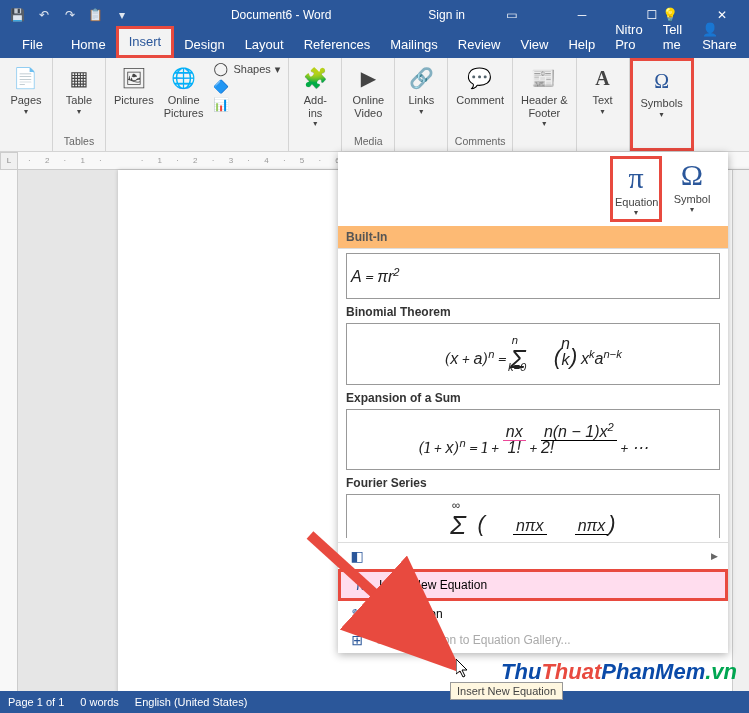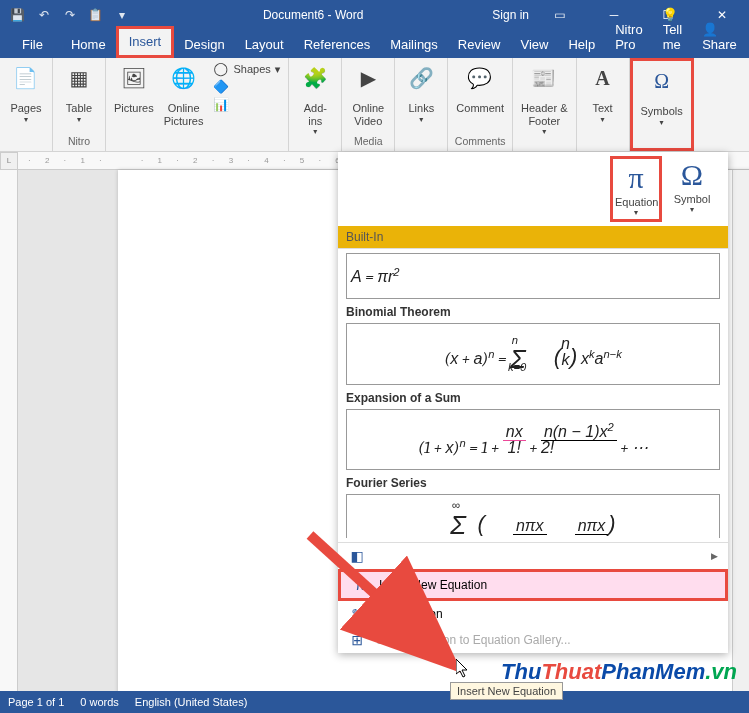--- a/index.html
+++ b/index.html
@@ -1,49 +1,49 @@
 <!DOCTYPE html>
 <html><head>
 <meta charset="utf-8">
 <style>
 *{margin:0;padding:0;box-sizing:border-box;font-family:'Segoe UI',Tahoma,sans-serif}
 body{width:749px;height:713px;background:#fff;overflow:hidden;position:relative}
 .titlebar{height:30px;background:#2b579a;display:flex;align-items:center;color:#fff;font-size:12px}
 .qat{display:flex;padding-left:6px;gap:2px}
 .qat-btn{width:24px;height:24px;display:flex;align-items:center;justify-content:center;color:#fff;opacity:.85}
 .title-center{flex:1;text-align:center}
-.title-right{display:flex;align-items:center;gap:8px;padding-right:4px}
+.title-right{display:flex;align-items:center;gap:24px;padding-right:4px}
 .win-btn{width:46px;height:30px;display:flex;align-items:center;justify-content:center}
 .menubar{height:28px;background:#2b579a;display:flex;align-items:flex-end;color:#fff;font-size:13px;padding:0 4px}
 .menu-item{padding:5px 10px 6px;cursor:pointer}
 .menu-item.file{padding-left:18px;padding-right:18px}
 .menu-item.active{background:#f3f3f3;color:#2b579a}
 .menu-item.boxed{border:3px solid #e84a3f}
 .ribbon{background:#f3f3f3;border-bottom:1px solid #d4d4d4;height:94px;display:flex;font-size:11px;color:#444}
 .rgroup{border-right:1px solid #d4d4d4;display:flex;flex-direction:column;padding:2px 4px}
 .rgroup-content{flex:1;display:flex;align-items:flex-start;gap:2px}
 .rgroup-label{text-align:center;font-size:10.5px;color:#666;padding-bottom:2px}
 .rbtn{display:flex;flex-direction:column;align-items:center;padding:2px 4px;cursor:pointer;min-width:44px}
 .rbtn .ico{width:32px;height:32px;display:flex;align-items:center;justify-content:center;font-size:20px}
-.rbtn .lbl{text-align:center;line-height:1.15;margin-top:8px}
+.rbtn .lbl{text-align:center;line-height:1.15;margin-top:0}
 .rbtn-sm{display:flex;align-items:center;padding:1px 4px;gap:4px;cursor:pointer}
 .rbtn-sm .ico{width:16px;height:16px;font-size:13px}
 .vstack{display:flex;flex-direction:column}
 .symbols-box{border:3px solid #e84a3f}
 .ruler-h{height:18px;background:#f8f8f8;border-bottom:1px solid #ccc;margin-left:18px;position:relative;font-size:8px;color:#777;overflow:hidden;display:flex;align-items:center}
 .ruler-v{width:18px;background:#f8f8f8;border-right:1px solid #ccc;position:absolute;top:170px;bottom:22px;left:0}
 .doc-area{position:absolute;left:18px;top:170px;right:0;bottom:22px;background:#e6e6e6}
 .page{position:absolute;left:100px;top:0;width:700px;height:900px;background:#fff;box-shadow:0 0 4px rgba(0,0,0,.2)}
 .eq-panel{position:absolute;right:21px;top:152px;width:390px;background:#fff;box-shadow:0 2px 8px rgba(0,0,0,.3);z-index:10}
 .eq-btns{display:flex;justify-content:flex-end;padding:4px 10px;gap:4px}
 .eq-btn{width:52px;text-align:center;font-size:11px;color:#444;padding:2px}
 .eq-btn .big{font-size:30px;font-family:'Cambria',serif}
 .eq-btn.pi .big{color:#2b579a}
 .eq-btn.pi.boxed{border:3px solid #e84a3f}
-.eq-head{background:#eab308;padding:4px 8px;font-size:12px;font-weight:400;border-bottom:1px solid #ddd;color:#555}
+.eq-head{background:#fdba74;padding:4px 8px;font-size:12px;font-weight:700;border-bottom:1px solid #ddd;color:#555}
 .eq-list{max-height:390px;overflow-y:scroll;padding:4px 8px}
 .eq-item-lbl{font-size:12px;font-weight:600;margin:6px 0 4px;color:#333}
 .eq-box{border:1px solid #999;padding:12px 4px;font-family:'Cambria',serif;font-size:16px;font-style:italic;color:#222}
 .eq-menu{border-top:1px solid #ddd;font-size:12px}
 .eq-mi{display:flex;align-items:center;padding:5px 10px;gap:10px;cursor:pointer;position:relative}
 .eq-mi .mico{width:18px;text-align:center;color:#2b579a;font-size:14px}
 .eq-mi.highlight{border:3px solid #e84a3f;background:#fde}
 .eq-mi.dis{color:#aaa}
 .eq-mi .arrow{position:absolute;right:10px;font-size:9px;color:#666}
 .tooltip{position:absolute;background:#fff7e0;border:1px solid #999;padding:2px 6px;font-size:11px;color:#444;left:450px;top:682px;z-index:30}
@@ -108,21 +108,21 @@
     <div class="rgroup-label"></div>
   </div>
   <div class="rgroup">
     <div class="rgroup-content">
       <div class="rbtn">
           <div class="ico">▦</div>
           <div class="lbl">Table</div>
           <div style="font-size:8px">▾</div>
         </div>
     </div>
-    <div class="rgroup-label">Nitro</div>
+    <div class="rgroup-label">Tables</div>
   </div>
   <div class="rgroup">
     <div class="rgroup-content">
       <div class="rbtn">
           <div class="ico">🖼</div>
           <div class="lbl">Pictures</div>
         </div>
       <div class="rbtn">
           <div class="ico">🌐</div>
           <div class="lbl" style="white-space:pre">Online

